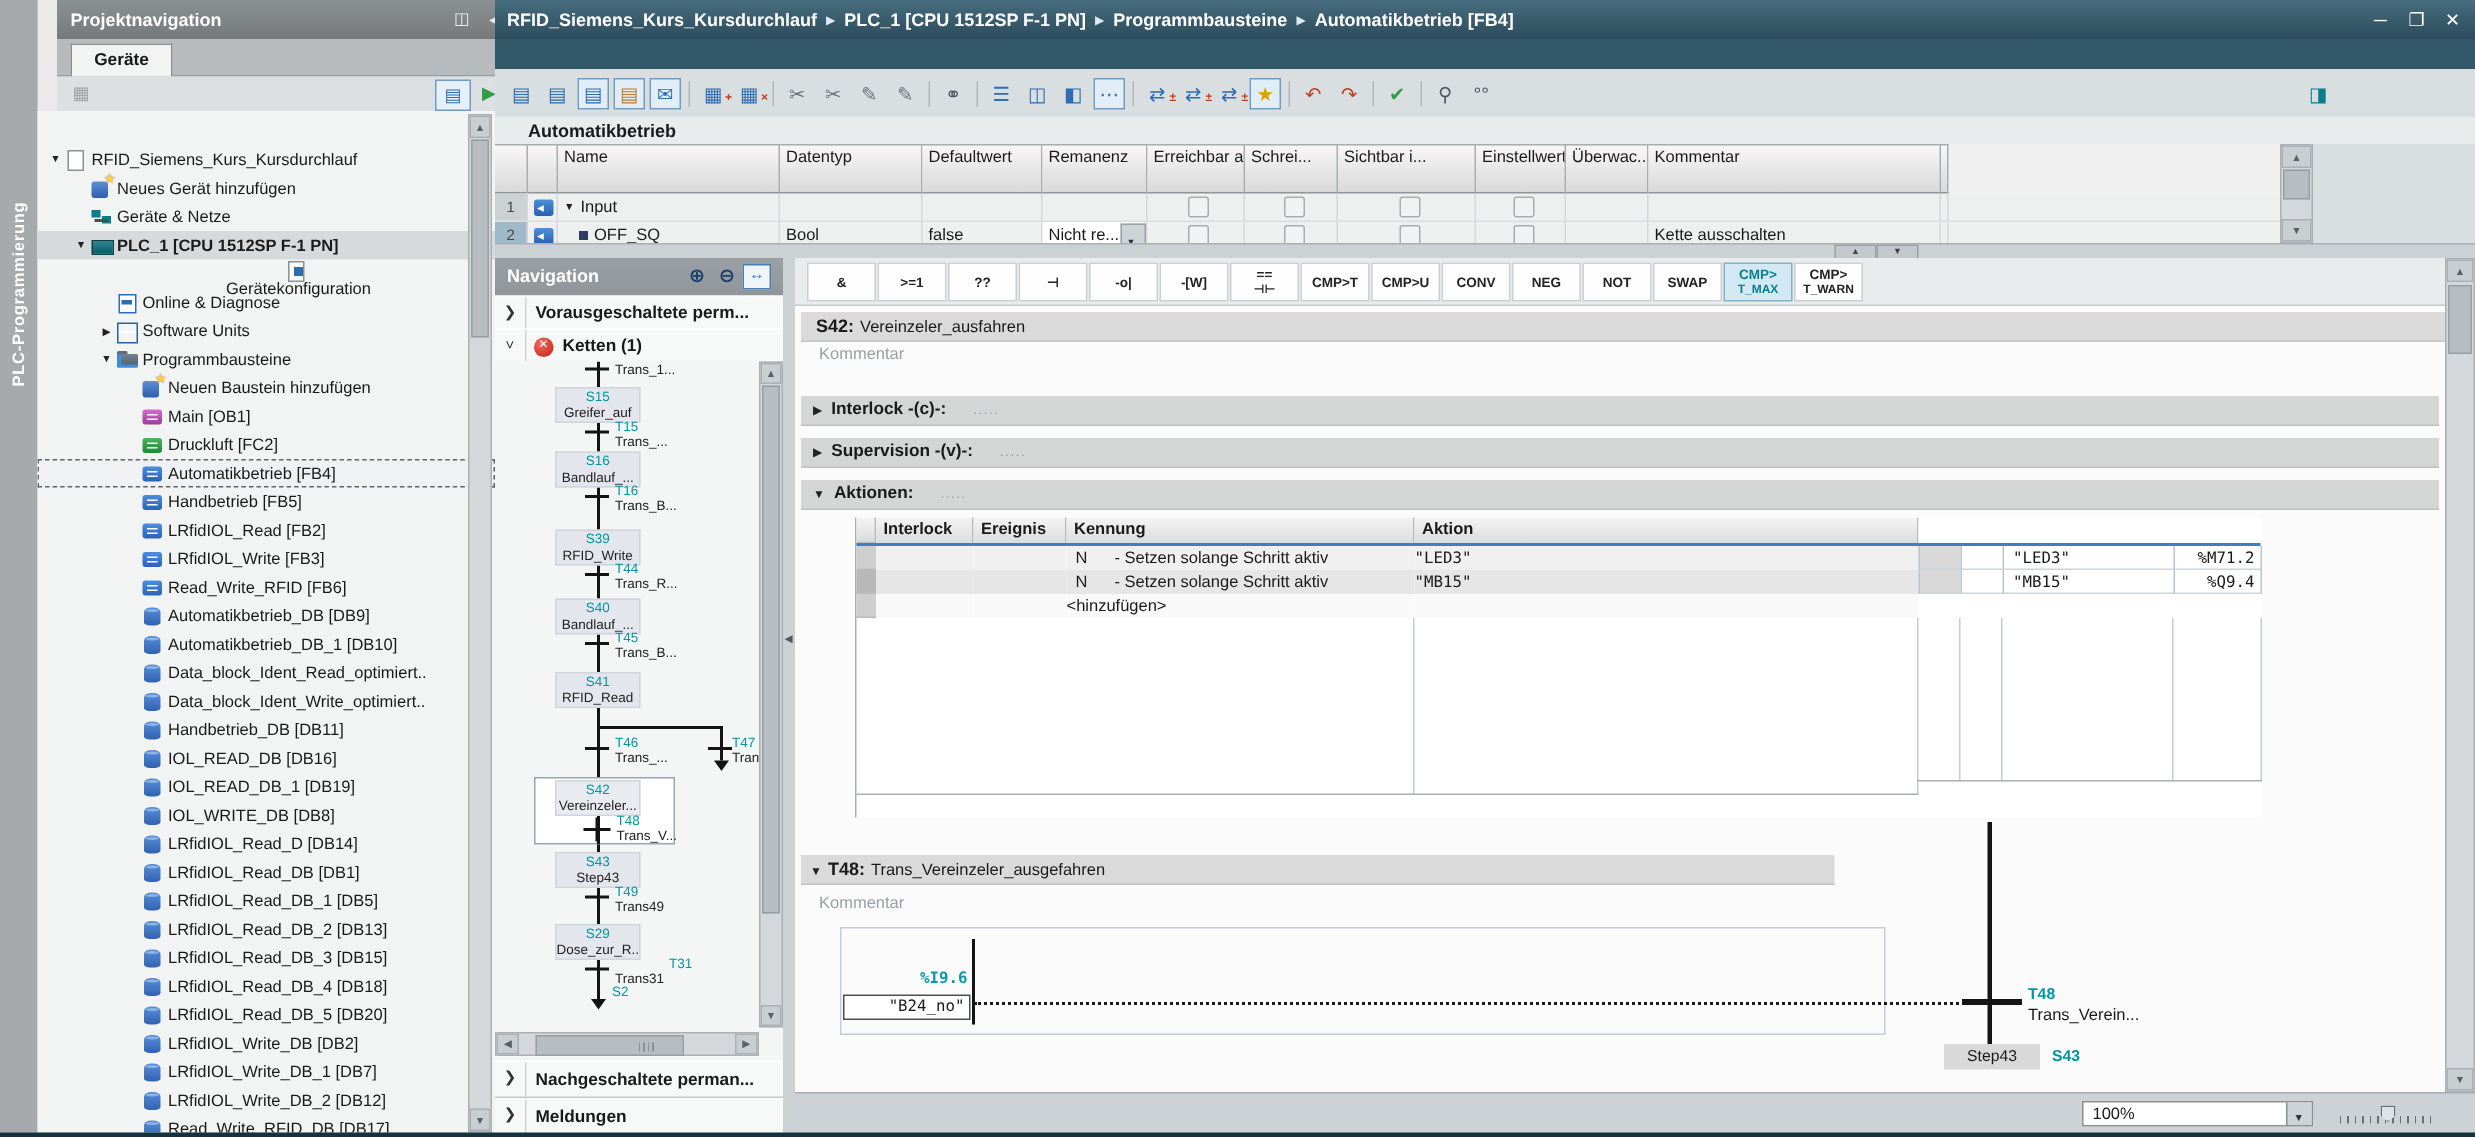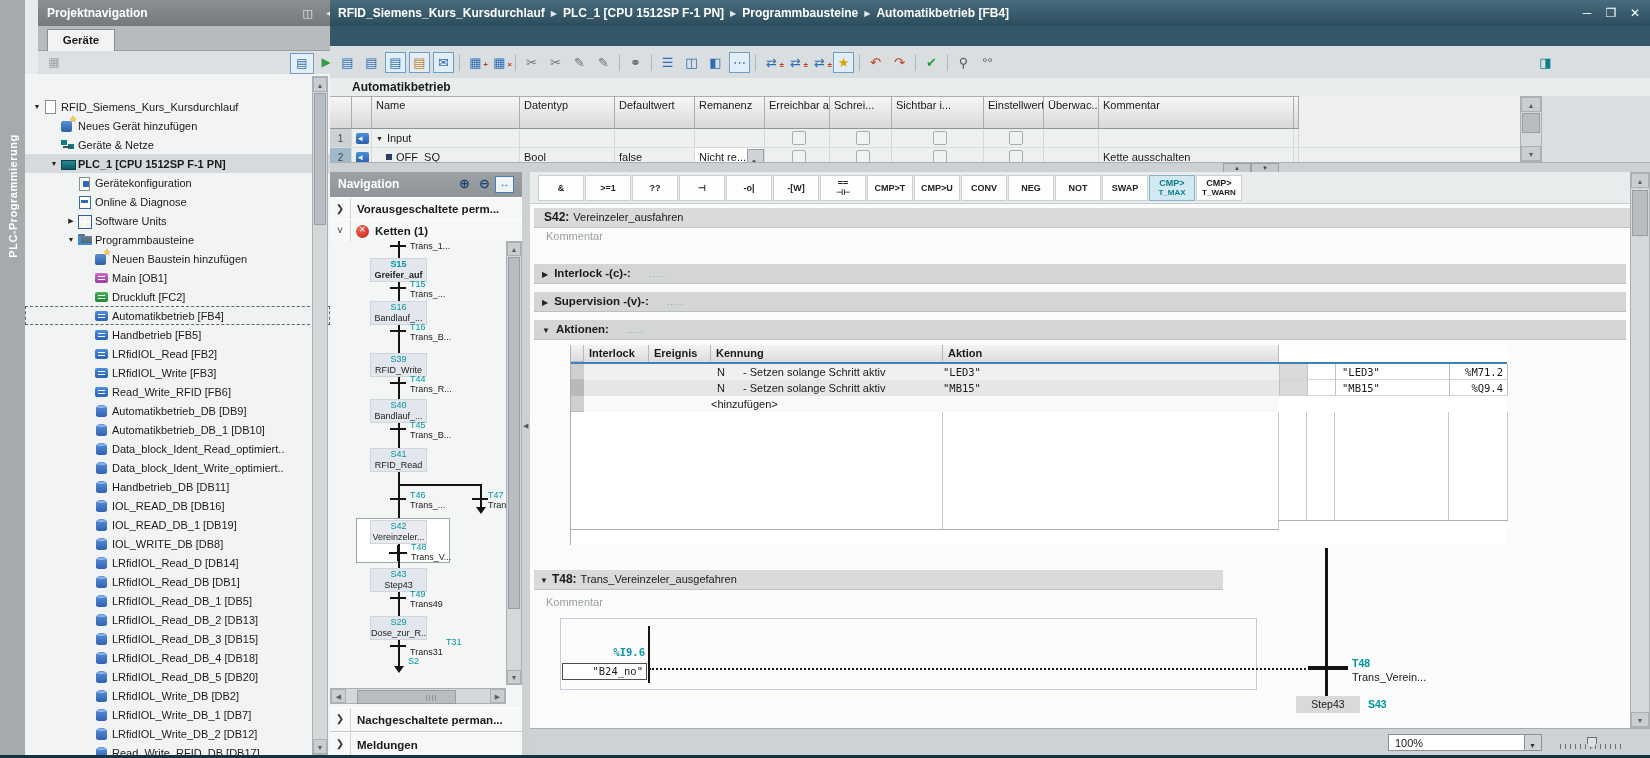--- a/index.html
+++ b/index.html
@@ -229,21 +229,21 @@
         <div class="trow" style="padding-left: 23px;">
           <span class="exp"></span>
           <span class="ti ti-network"></span>
           <span class="lbl">Geräte &amp; Netze</span>
         </div>
         <div class="trow hl" style="padding-left: 23px;">
           <span class="exp">▼</span>
           <span class="ti ti-plc"></span>
           <span class="lbl">PLC_1 [CPU 1512SP F-1 PN]</span>
         </div>
-        <div class="trow" style="padding-left: 40px;">
+        <div class="trow" style="padding-left: 40px; flex-direction: column;">
           <span class="exp"></span>
           <span class="ti ti-config"></span>
           <span class="lbl">Gerätekonfiguration</span>
         </div>
         <div class="trow" style="padding-left: 40px;">
           <span class="exp"></span>
           <span class="ti ti-diagnose"></span>
           <span class="lbl">Online &amp; Diagnose</span>
         </div>
         <div class="trow" style="padding-left: 40px;">
@@ -580,21 +580,21 @@
           <span class="chev">˅</span>
           <span class="errbadge"></span>
           <span class="ntxt">Ketten (1)</span>
         </div>
 
         <div id="chain" class="abs">
           <div class="vline" style="left:68px;top:0;height:427px;"></div>
           <div class="tick" style="left:60px;top:4px;"></div>
           <div class="cnm" style="left:80px;top:1px;">Trans_1...</div>
 
-          <div class="step" style="left:40px;top:17px;font-weight:bold;">
+          <div class="step" style="left:40px;top:17px;">
             <div class="sid">S15</div>
               <div class="snm">Greifer_auf</div>
           </div>
           <div class="tick" style="left:60px;top:46px;"></div>
           <div class="cid" style="left:80px;top:39px;">T15</div>
           <div class="cnm" style="left:80px;top:49px;">Trans_...</div>
 
           <div class="step" style="left:40px;top:60px;">
             <div class="sid">S16</div>
               <div class="snm">Bandlauf_...</div>

